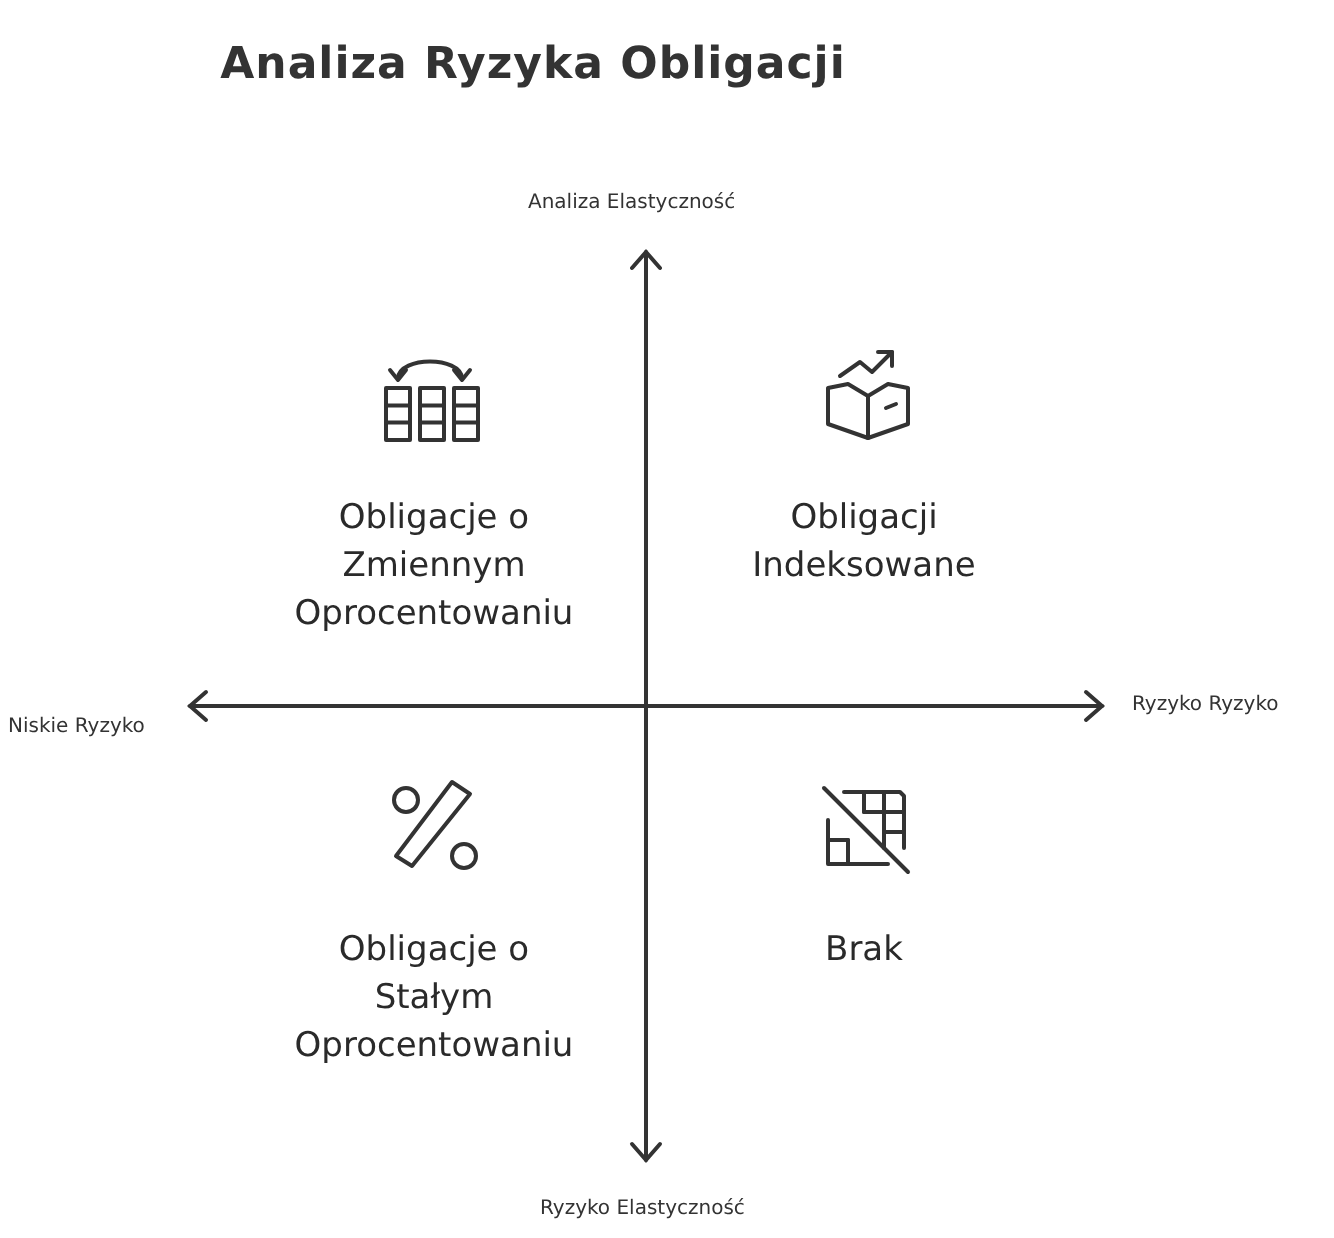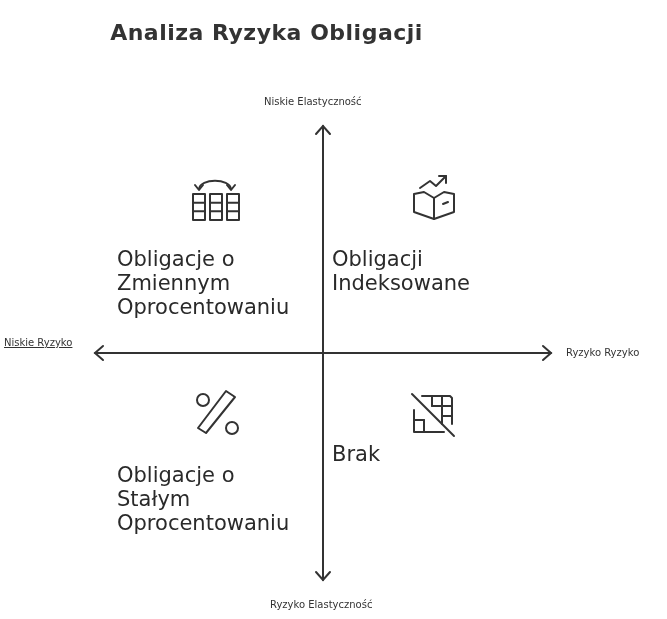--- a/index.html
+++ b/index.html
@@ -1,19 +1,19 @@
 <!DOCTYPE html>
 <html><head>
 <meta charset="utf-8">
 <style>
   html, body { margin: 0; padding: 0; background: #ffffff; }
   body { width: 667px; height: 619px; position: relative; overflow: hidden; font-family: "DejaVu Sans", sans-serif; color: #2d2d2d; }
   .title { position: absolute; left: 0; width: 533px; top: 20px; text-align: center; font-size: 22px; font-weight: bold; letter-spacing: 0.5px; color: #333; }
   .axis-label { position: absolute; font-size: 10px; color: #333; white-space: nowrap; }
-  .q-label { position: absolute; font-size: 21px; line-height: 24px; color: #2a2a2a; width: 200px; white-space: pre-line; }
+  .q-label { position: absolute; text-align: center; font-size: 17px; line-height: 24px; color: #2a2a2a; width: 200px; white-space: pre-line; }
   .icon { position: absolute; }
   svg.axes { position: absolute; left: 0; top: 0; }
 </style>
 </head>
 <body>
 
 <div class="title">Analiza Ryzyka Obligacji</div>
 
 <svg class="axes" width="667" height="619">
   <g stroke="#333" stroke-width="2" fill="none" stroke-linecap="round">
@@ -21,23 +21,23 @@
     <line x1="323" y1="126" x2="323" y2="580"></line>
     <polyline points="316,134 323,126 330,134"></polyline>
     <polyline points="316,572 323,580 330,572"></polyline>
 
     <line x1="95" y1="353" x2="551" y2="353"></line>
     <polyline points="103,346 95,353 103,360"></polyline>
     <polyline points="543,346 551,353 543,360"></polyline>
   </g>
 </svg>
 
-<div class="axis-label" style="left:264px; top:96px;">Niskie Elastyczność</div>
+<div class="axis-label" style="left:264px; top:96px;">Analiza Elastyczność</div>
 <div class="axis-label" style="left:270px; top:599px;">Ryzyko Elastyczność</div>
-<div class="axis-label" style="left:4px; top:337px;text-decoration:underline;">Niskie Ryzyko</div>
+<div class="axis-label" style="left:4px; top:358px;">Niskie Ryzyko</div>
 <div class="axis-label" style="left:566px; top:347px;">Ryzyko Ryzyko</div>
 
 <svg class="icon" style="left:190px; top:172px;" width="52" height="52" viewBox="0 0 52 52">
   <g stroke="#333" stroke-width="2" fill="none" stroke-linecap="round" stroke-linejoin="round">
     <path d="M9 17 C 10 6, 40 6, 41 17"></path>
     <polyline points="5,13 9,18 13,13"></polyline>
     <polyline points="37,13 41,18 45,13"></polyline>
     <rect x="3" y="22" width="12" height="26"></rect>
     <line x1="3" y1="30.7" x2="15" y2="30.7"></line>
       <line x1="3" y1="39.3" x2="15" y2="39.3"></line>
@@ -83,13 +83,13 @@
 </svg>
 
 <div class="q-label" style="left:117px; top:247px;">Obligacje o
 Zmiennym
 Oprocentowaniu</div>
 <div class="q-label" style="left:332px; top:247px;">Obligacji
 Indeksowane</div>
 <div class="q-label" style="left:117px; top:463px;">Obligacje o
 Stałym
 Oprocentowaniu</div>
-<div class="q-label" style="left:332px; top:442px;">Brak</div>
+<div class="q-label" style="left:332px; top:463px;">Brak</div>
 
 </body></html>

